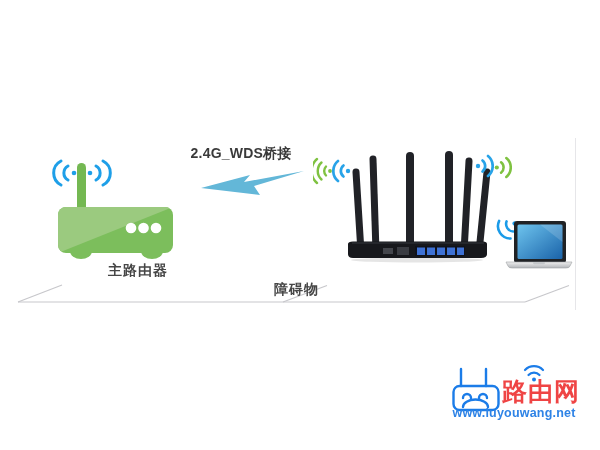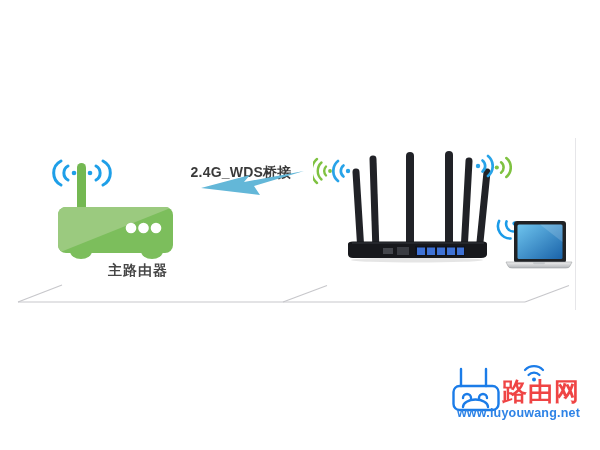--- a/index.html
+++ b/index.html
@@ -1,27 +1,27 @@
 <!DOCTYPE html>
 <html><head>
 <meta charset="utf-8">
 <style>
   html,body{margin:0;padding:0;background:#fff;}
   .canvas{position:relative;width:600px;height:450px;background:#ffffff;overflow:hidden;
           font-family:"Liberation Sans",sans-serif;}
   .abs{position:absolute;}
   .label{position:absolute;font-size:14px;font-weight:600;color:#464646;
          text-align:right;letter-spacing:1px;line-height:16px;}
-  .bridge-label{position:absolute;left:186px;top:164px;width:110px;text-align:center;
+  .bridge-label{position:absolute;left:186px;top:145px;width:110px;text-align:center;
                 font-size:14px;font-weight:700;color:#3a3a3a;letter-spacing:0.2px;}
   .right-border{position:absolute;left:575px;top:138px;width:1px;height:172px;background:#e6e6e9;}
   .logo{position:absolute;left:448px;top:358px;width:132px;height:66px;}
   .logo-name{position:absolute;left:54px;top:20px;font-size:25px;font-weight:700;
              color:#ef4444;line-height:26px;letter-spacing:1px;}
-  .logo-url{position:absolute;left:0px;top:48px;width:132px;text-align:right;
+  .logo-url{position:absolute;left:0px;top:48px;width:132px;text-align:center;
             font-size:12.5px;font-weight:700;color:#2e83e6;letter-spacing:0.2px;}
   svg{display:block;}
 </style>
 </head>
 <body>
 
 <div class="canvas">
 
   <div class="right-border"></div>
 
@@ -142,20 +142,21 @@
   </svg>
 
   <svg class="abs" style="left:0;top:278px" width="600" height="30" viewBox="0 0 600 30">
     <g stroke="#c7c7cb" stroke-width="1.2" fill="none">
       <line x1="18" y1="24" x2="525" y2="24"></line>
       <line x1="18" y1="24" x2="62" y2="7"></line>
       <line x1="283" y1="24" x2="327" y2="7.5"></line>
       <line x1="525" y1="24" x2="569" y2="7.5"></line>
     </g>
   </svg>
+  <div class="label" style="left:219px;top:281px;width:100px">障碍物</div>
 
   <div class="logo">
     <svg class="abs" style="left:4px;top:8px" width="50" height="48" viewBox="0 0 50 48">
       <g stroke="#1b7ce8" stroke-width="2.4" stroke-linecap="round" fill="none">
         <line x1="9" y1="3" x2="9" y2="20"></line>
         <line x1="34" y1="3" x2="34" y2="20"></line>
         <rect x="1.5" y="20" width="45" height="24" rx="6"></rect>
         <path d="M11,32 a4,4 0 0 1 8,0"></path>
         <path d="M27,32 a4,4 0 0 1 8,0"></path>
         <path d="M11,41 a12.5,7.5 0 0 1 25,0"></path>

